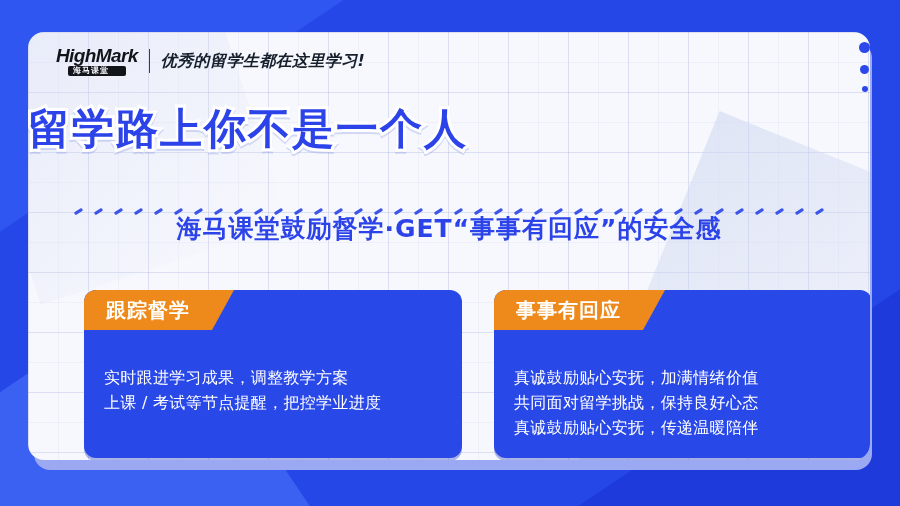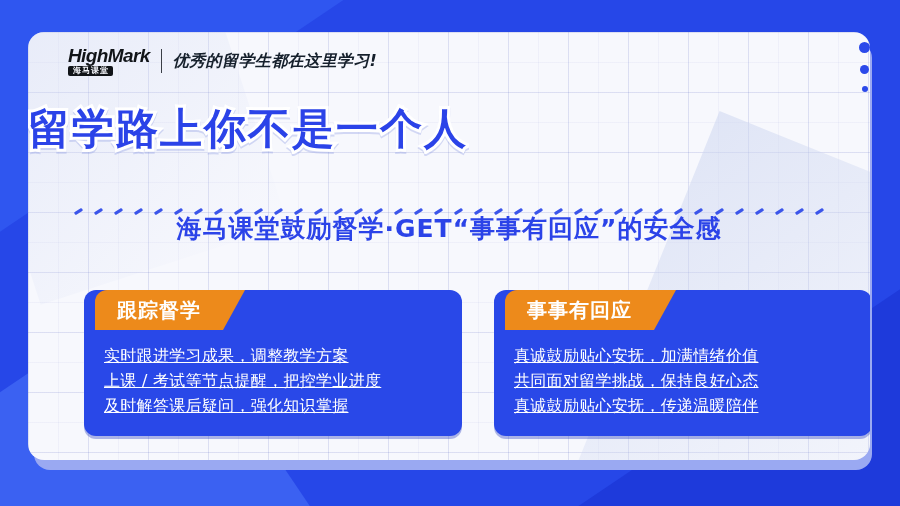--- a/index.html
+++ b/index.html
@@ -103,42 +103,41 @@
     left: 28px;
     top: 12px;
     display: flex;
     align-items: center;
     gap: 11px;
     height: 34px;
   }
   .logo {
     display: flex;
     flex-direction: column;
-    align-items: flex-start;
+    align-items: center;
     line-height: 1;
-    margin-left: 12px;
   }
   .logo-word {
     display: flex;
     align-items: flex-end;
     color: #111418;
     font-weight: 800;
     font-size: 19px;
     letter-spacing: -0.6px;
     font-style: italic;
     position: relative;
   }
   .logo-word .seg-hi { position: relative; }
   .logo-sub {
     margin-top: 1px;
     background: #111418;
     color: #F7F8FD;
     font-size: 8px;
     letter-spacing: 1px;
-    padding: 1px 4px 1px 5px;
+    padding: 1px 17px 1px 5px;
     border-radius: 2px;
     font-weight: 700;
   }
   .logo-divider {
     width: 1px;
     height: 24px;
     background: #1a1f26;
     opacity: .85;
   }
   .tagline {
@@ -229,30 +228,28 @@
     display: flex;
     align-items: center;
     background: #ED8A1B;
     color: #FFFFFF;
     font-size: 20px;
     font-weight: 800;
     letter-spacing: 1px;
     border-top-left-radius: 12px;
     clip-path: polygon(0 0, 100% 0, calc(100% - 22px) 100%, 0 100%);
     font-family: "DejaVu Sans", "Liberation Sans", sans-serif;
-    margin-left: 11px;
   }
   .fcard-body {
-    padding: 54px 20px 18px 20px;
+    padding: 76px 20px 18px 20px;
     color: #FFFFFF;
     font-size: 16px;
     line-height: 1.55;
     letter-spacing: .3px;
     font-family: "DejaVu Sans", "Liberation Sans", sans-serif;
-    text-decoration: underline;
   }
   .fcard-body .ln { display: block; white-space: nowrap; }
 
   
   .dots {
     position: absolute;
     right: 30px;
     top: 42px;
     display: flex;
     flex-direction: column;
@@ -333,21 +330,20 @@
       </div>
 
     <div class="subtitle">海马课堂鼓励督学·GET“事事有回应”的安全感</div>
 
     <div class="cards">
       <div class="fcard">
         <div class="fcard-tab">跟踪督学</div>
         <div class="fcard-body">
           <span class="ln">实时跟进学习成果，调整教学方案</span>
           <span class="ln">上课 / 考试等节点提醒，把控学业进度</span>
-          <span class="ln">及时解答课后疑问，强化知识掌握</span>
         </div>
       </div>
       <div class="fcard">
         <div class="fcard-tab">事事有回应</div>
         <div class="fcard-body">
           <span class="ln">真诚鼓励贴心安抚，加满情绪价值</span>
           <span class="ln">共同面对留学挑战，保持良好心态</span>
           <span class="ln">真诚鼓励贴心安抚，传递温暖陪伴</span>
         </div>
       </div>

